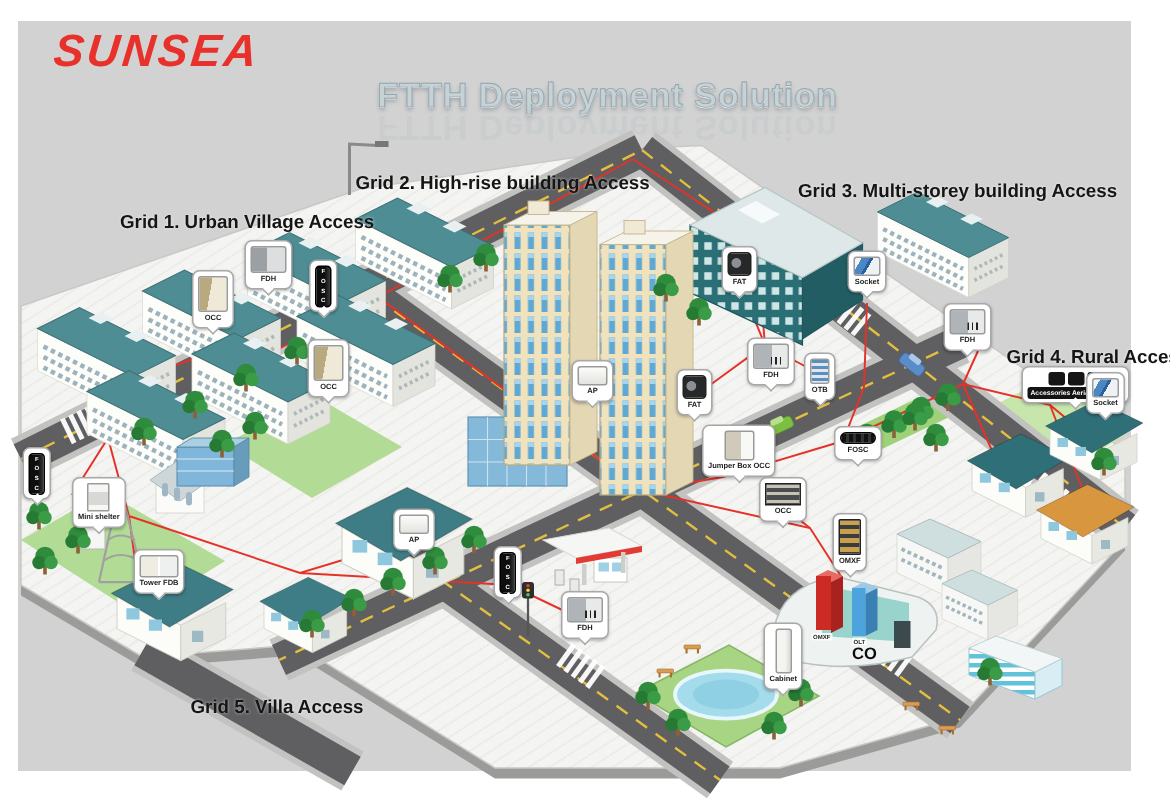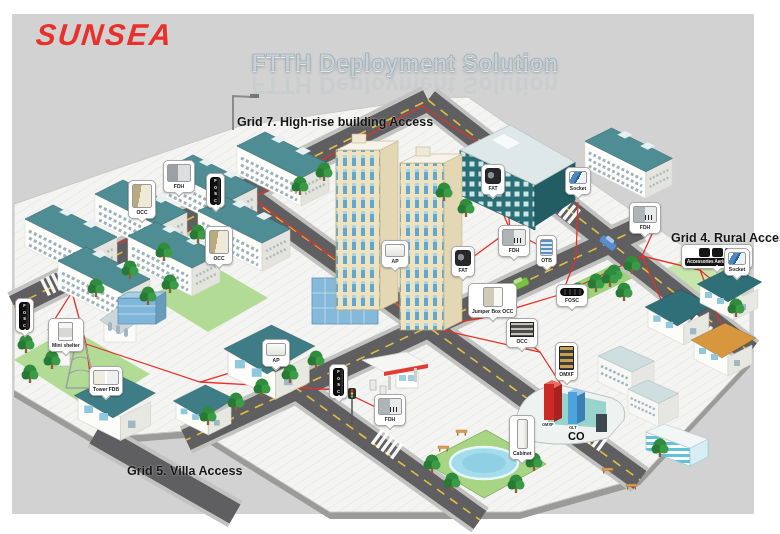--- a/index.html
+++ b/index.html
@@ -345,21 +345,23 @@
         <use href="#tree" transform="translate(534,466)"></use>
       <use href="#tree" transform="translate(30,378)"></use>
         <use href="#tree" transform="translate(52,364)"></use>
       <use href="#tree" transform="translate(26,348)"></use>
       <use href="#tree" transform="translate(148,300)"></use>
         <use href="#tree" transform="translate(170,288)"></use>
       <use href="#tree" transform="translate(660,452)"></use>
     </g>
   </svg>
 
-  <div class="grid-label" style="left:237px;top:115px;">Grid 7. High-rise building Access</div>
+  <div class="grid-label" style="left:80px;top:141px;">Grid 1. Urban Village Access</div>
+  <div class="grid-label" style="left:237px;top:115px;">Grid 2. High-rise building Access</div>
+  <div class="grid-label" style="left:532px;top:120px;">Grid 3. Multi-storey building Access</div>
   <div class="grid-label" style="left:671px;top:231px;">Grid 4. Rural Access</div>
   <div class="grid-label" style="left:127px;top:464px;text-align:center;">Grid 5. Villa Access</div>
 
   <div class="tinylabel" style="left:541px;top:422px;">OMXF</div>
   <div class="tinylabel" style="left:568px;top:425px;">OLT</div>
   <div class="co-label" style="left:568px;top:430px;">CO</div>
 
   <div class="callout" style="left:128px;top:180px;">
     <div class="g g-cab-tan"></div>
     <span class="clabel">OCC</span>

